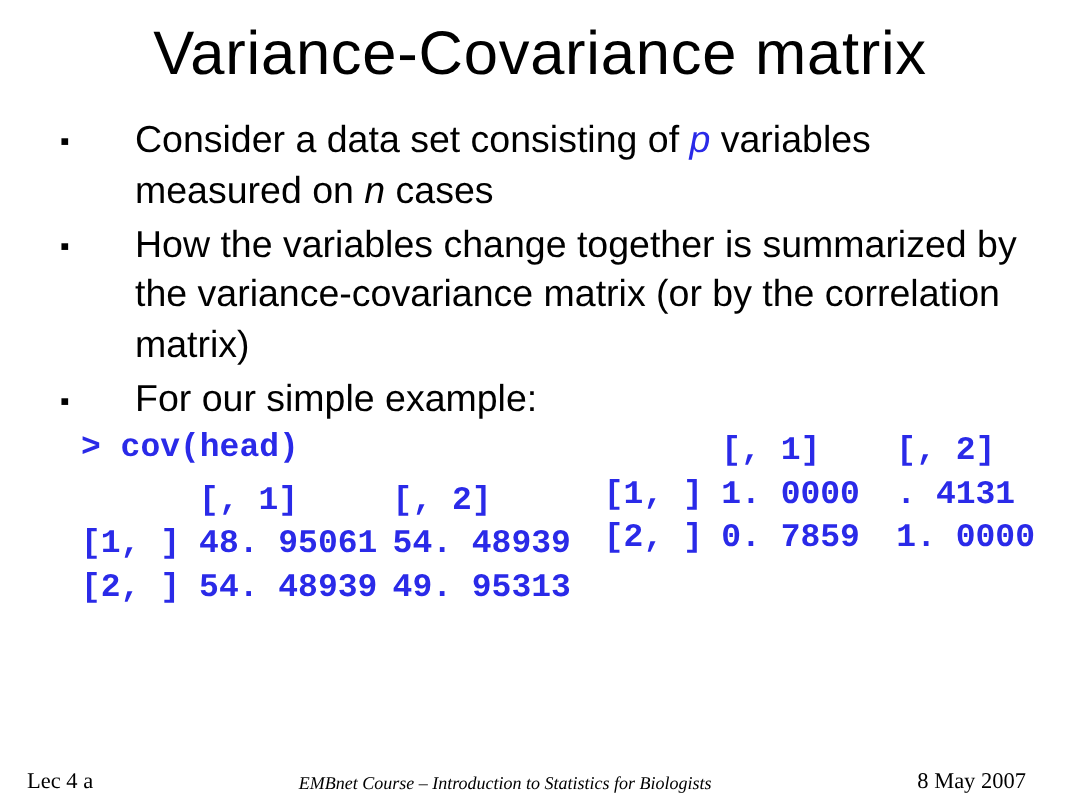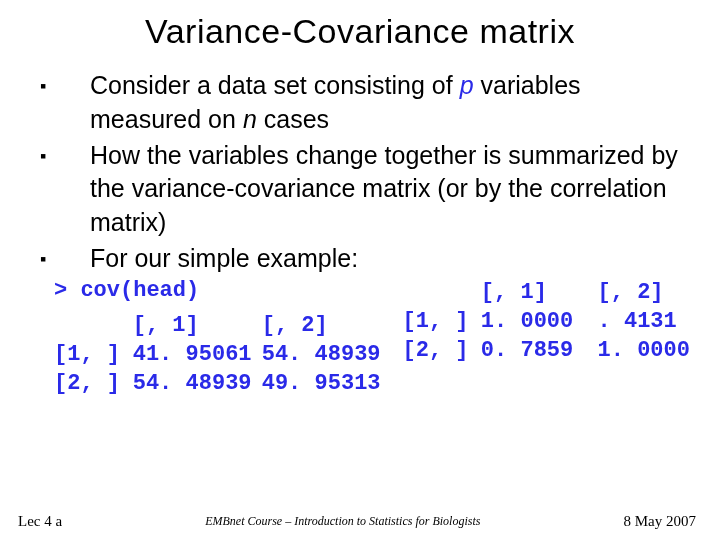--- a/index.html
+++ b/index.html
@@ -11,21 +11,21 @@
     color: #000;
     position: relative;
     overflow: hidden;
   }
   .slide {
     width: 100%;
     height: 100%;
     padding: 12px 28px 0 28px;
   }
   .title {
-    font-size: 34px;
+    font-size: 41px;
     text-align: center;
     font-weight: normal;
     margin-bottom: 18px;
     letter-spacing: 0.5px;
   }
   .bullets {
     padding-left: 12px;
     font-size: 25px;
     line-height: 1.35;
   }
@@ -77,25 +77,25 @@
     border-collapse: collapse;
   }
   table.mat td {
     padding: 2px 0;
     text-align: left;
     white-space: pre;
   }
   .footer {
     position: absolute;
     left: 0;
-    right: 0;
+    right: 12px;
     bottom: 10px;
     padding: 0 24px 0 18px;
     display: flex;
-    align-items: center;
+    align-items: flex-end;
     font-family: "Comic Sans MS", cursive;
   }
   .foot-left { font-size: 15px; flex: 0 0 auto; }
   .foot-center { flex: 1; text-align: center; font-size: 12px; font-style: italic; }
   .foot-right { font-size: 15px; flex: 0 0 auto; }
 </style>
 </head>
 <body>
 
 <div class="slide">
@@ -129,21 +129,21 @@
       <div class="code-cmd">&gt; cov(head)</div>
       <table class="mat">
         <tbody>
             <tr>
           <td style="width:80px"></td>
           <td style="width:130px">[, 1]</td>
           <td>[, 2]</td>
         </tr>
         <tr>
           <td>[1, ]</td>
-          <td>41. 95061</td>
+          <td>48. 95061</td>
           <td>54. 48939</td>
         </tr>
         <tr>
           <td>[2, ]</td>
           <td>54. 48939</td>
           <td>49. 95313</td>
         </tr>
       </tbody>
         </table>
     </div>

